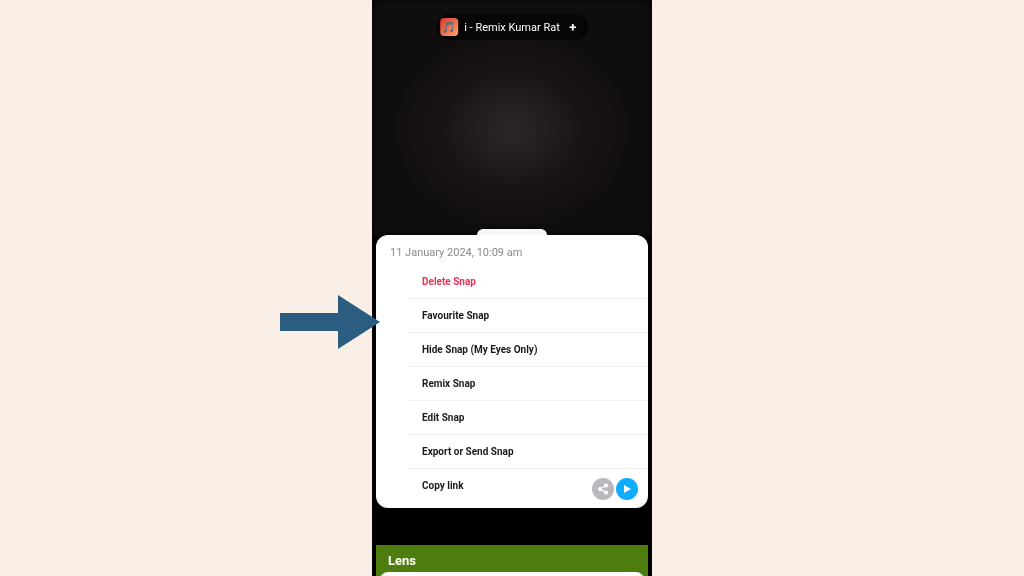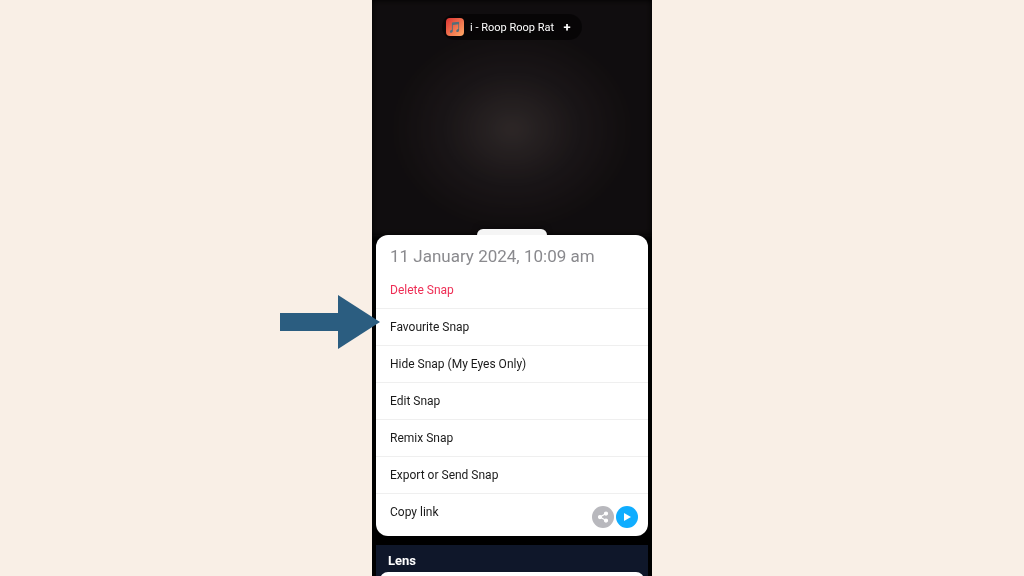--- a/index.html
+++ b/index.html
@@ -73,30 +73,31 @@
     position: absolute;
     top: 235px;
     left: 4px; right: 4px;
     background: #ffffff;
     border-radius: 12px;
     overflow: hidden;
     padding-bottom: 6px;
   }
   .timestamp {
     color: #8a8a8e;
-    font-size: 17px;
+    font-size: 11px;
     padding: 11px 14px 6px 14px;
   }
   .menu-item {
     padding: 11px 14px;
-    font-size: 12px;
-    font-weight: 400;
+    font-size: 10px;
+    font-weight: 700;
     color: #1a1a1a;
     border-top: 1px solid #efefef;
     cursor: pointer;
+    margin-left: 32px;
   }
   .menu-item.first { border-top: none; }
   .menu-item.danger { color: #ee2e55; }
   .row-icons {
     position: absolute;
     right: 10px;
     bottom: 8px;
     display: flex;
     gap: 2px;
   }
@@ -105,21 +106,21 @@
     display:flex;align-items:center;justify-content:center;
     color:#fff;
   }
   .share-btn { background:#b8b8bd; }
   .send-btn { background:#0fadff; }
   .lens-bar {
     position: absolute;
     left: 4px; right:4px;
     bottom: 0;
     height: 31px;
-    background: #0f172a;
+    background: #4d7c0f;
     color: #fff;
     font-size: 13px;
     font-weight: 700;
     display:flex;align-items:center;
     padding: 0 12px;
   }
   .lens-panel {
     position:absolute;
     left:8px; right:8px;
     bottom:-4px;
@@ -138,34 +139,34 @@
 </style>
 </head>
 <body>
 
 <div class="phone">
   <div class="photo-bg"></div>
   <div class="dim-overlay"></div>
 
   <div class="music-pill">
     <span class="music-icon">🎵</span>
-    <span class="music-title">i - Roop Roop Rat</span>
+    <span class="music-title">i - Remix Kumar Rat</span>
     <span class="add-btn">+</span>
   </div>
 
   <div class="drag-handle"></div>
 
   <div class="sheet">
     <div class="timestamp">11 January 2024, 10:09 am</div>
 
     <div class="menu-item first danger">Delete Snap</div>
     <div class="menu-item">Favourite Snap</div>
     <div class="menu-item">Hide Snap (My Eyes Only)</div>
+    <div class="menu-item">Remix Snap</div>
     <div class="menu-item">Edit Snap</div>
-    <div class="menu-item">Remix Snap</div>
     <div class="menu-item">Export or Send Snap</div>
     <div class="menu-item">Copy link</div>
 
     <div class="row-icons">
       <div class="circle-btn share-btn">
         <svg width="12" height="12" viewBox="0 0 24 24" fill="none" stroke="#fff" stroke-width="2.5">
           <circle cx="18" cy="5" r="3" fill="#fff"></circle>
           <circle cx="6" cy="12" r="3" fill="#fff"></circle>
           <circle cx="18" cy="19" r="3" fill="#fff"></circle>
           <line x1="8.5" y1="10.5" x2="15.5" y2="6.5"></line>

